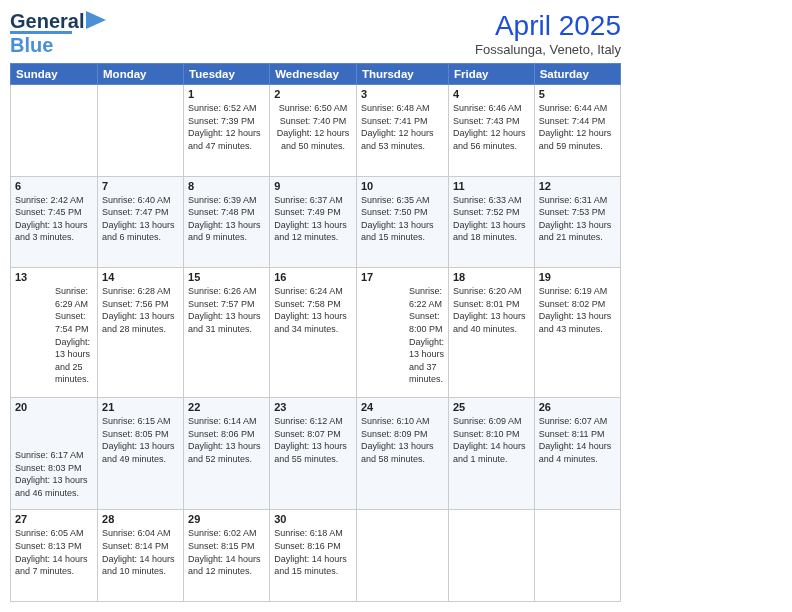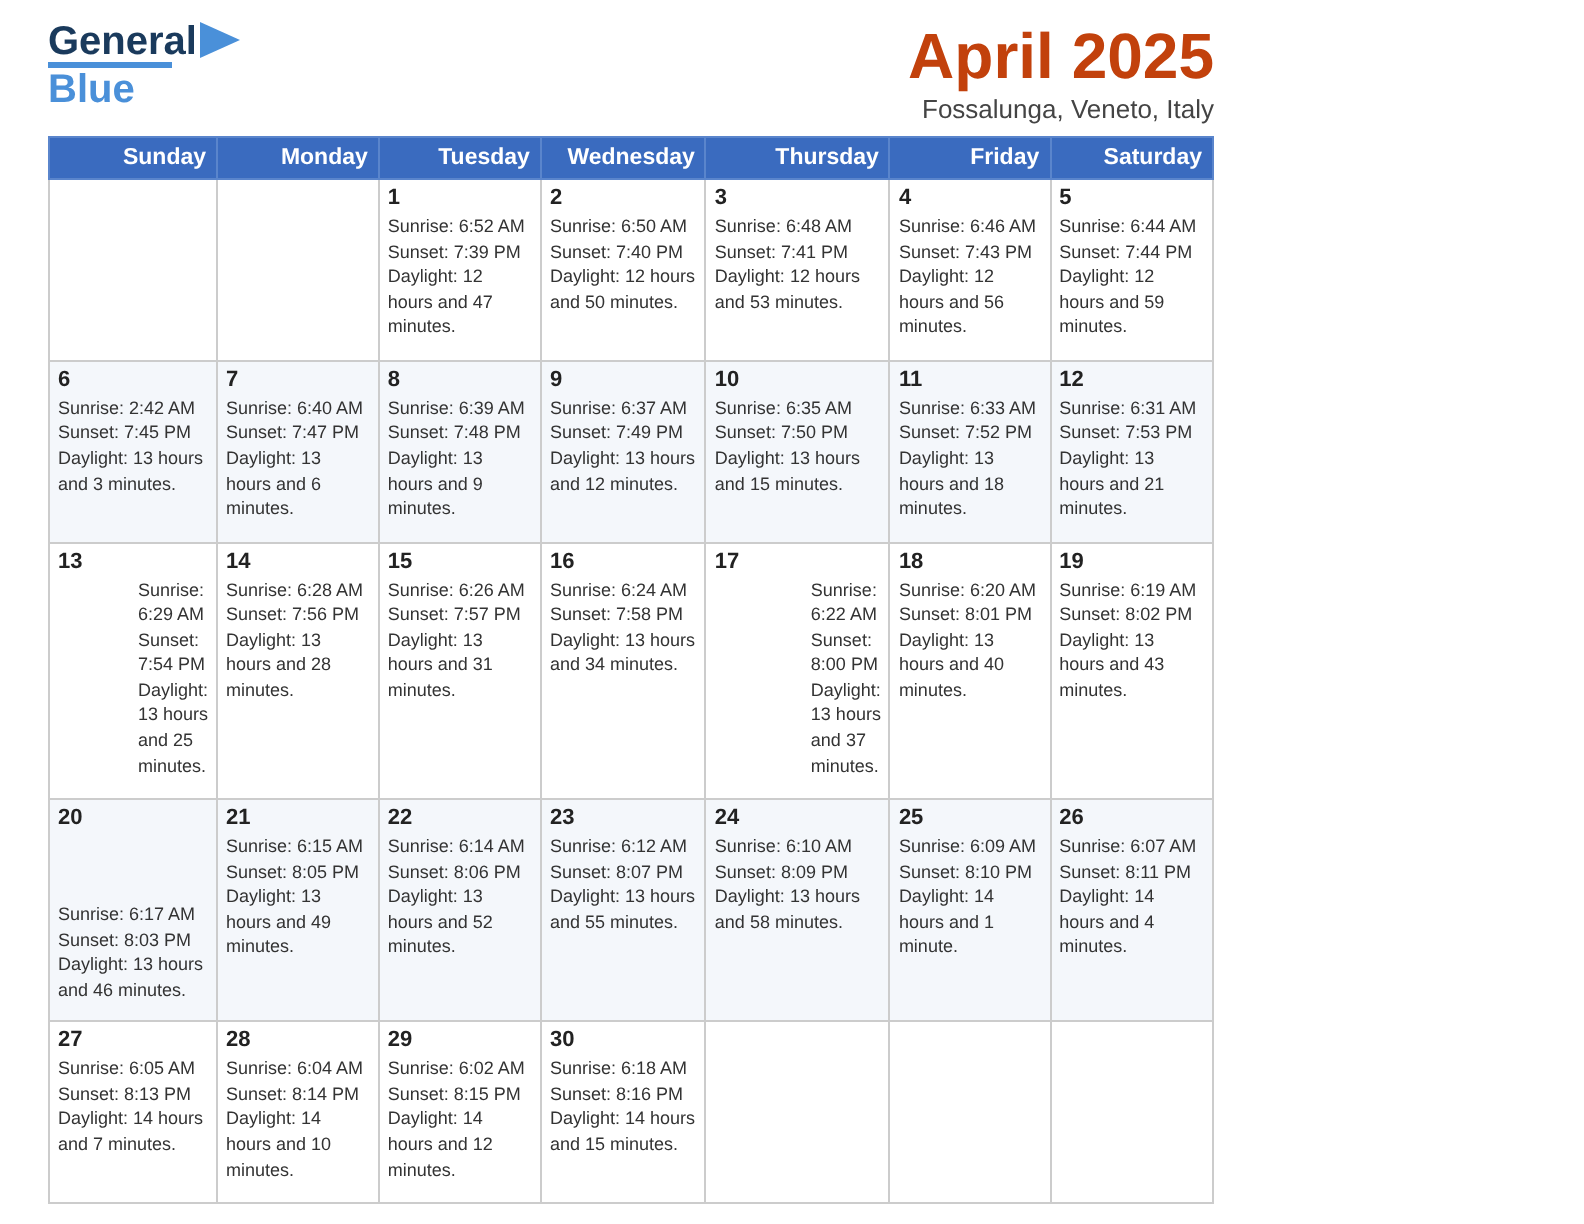--- a/index.html
+++ b/index.html
@@ -6,59 +6,59 @@
     body {
       font-family: Arial, sans-serif;
       background: #fff;
       width: 792px;
       height: 612px;
       overflow: hidden;
     }
     .page {
       width: 631px;
       height: 612px;
-      padding: 10px 24px;
+      padding: 10px 10px;
       display: flex;
       flex-direction: column;
     }
     .header {
       display: flex;
       justify-content: space-between;
       align-items: flex-start;
       margin-bottom: 6px;
     }
     .logo {
       display: flex;
       flex-direction: column;
       align-items: flex-start;
     }
     .title-area {
       text-align: right;
     }
     .month-title {
-      font-size: 32px;
-      font-weight: bold;
-      color: #c2410c;
+      font-size: 28px;
+      font-weight: normal;
+      color: #1d4ed8;
     }
     .subtitle {
       font-size: 13px;
       color: #444;
     }
     .calendar-table {
       width: 100%;
       border-collapse: collapse;
       flex: 1;
     }
     .calendar-table th {
       background: #3a6bbf;
       color: #fff;
       font-size: 11.5px;
       font-weight: bold;
       padding: 4px 5px;
-      text-align: right;
+      text-align: left;
       border: 1px solid #5a85cc;
     }
     .calendar-table td {
       vertical-align: top;
       border: 1px solid #ccc;
       padding: 3px 4px;
       width: calc(100%/7);
       font-size: 9.5px;
       color: #333;
       height: 86px;
@@ -125,21 +125,21 @@
           <td class="empty-cell"></td>
           <td class="empty-cell"></td>
           <td>
             <span class="day-num">1</span>
             <div class="day-info" style="white-space: pre-line;">Sunrise: 6:52 AM
 Sunset: 7:39 PM
 Daylight: 12 hours and 47 minutes.</div>
           </td>
           <td>
             <span class="day-num">2</span>
-            <div class="day-info" style="white-space: pre-line;">Sunrise: 6:50 AM
+            <div class="day-info" style="white-space: pre-line; text-align: center;">Sunrise: 6:50 AM
 Sunset: 7:40 PM
 Daylight: 12 hours and 50 minutes.</div>
           </td>
           <td>
             <span class="day-num">3</span>
             <div class="day-info" style="white-space: pre-line;">Sunrise: 6:48 AM
 Sunset: 7:41 PM
 Daylight: 12 hours and 53 minutes.</div>
           </td>
           <td>

